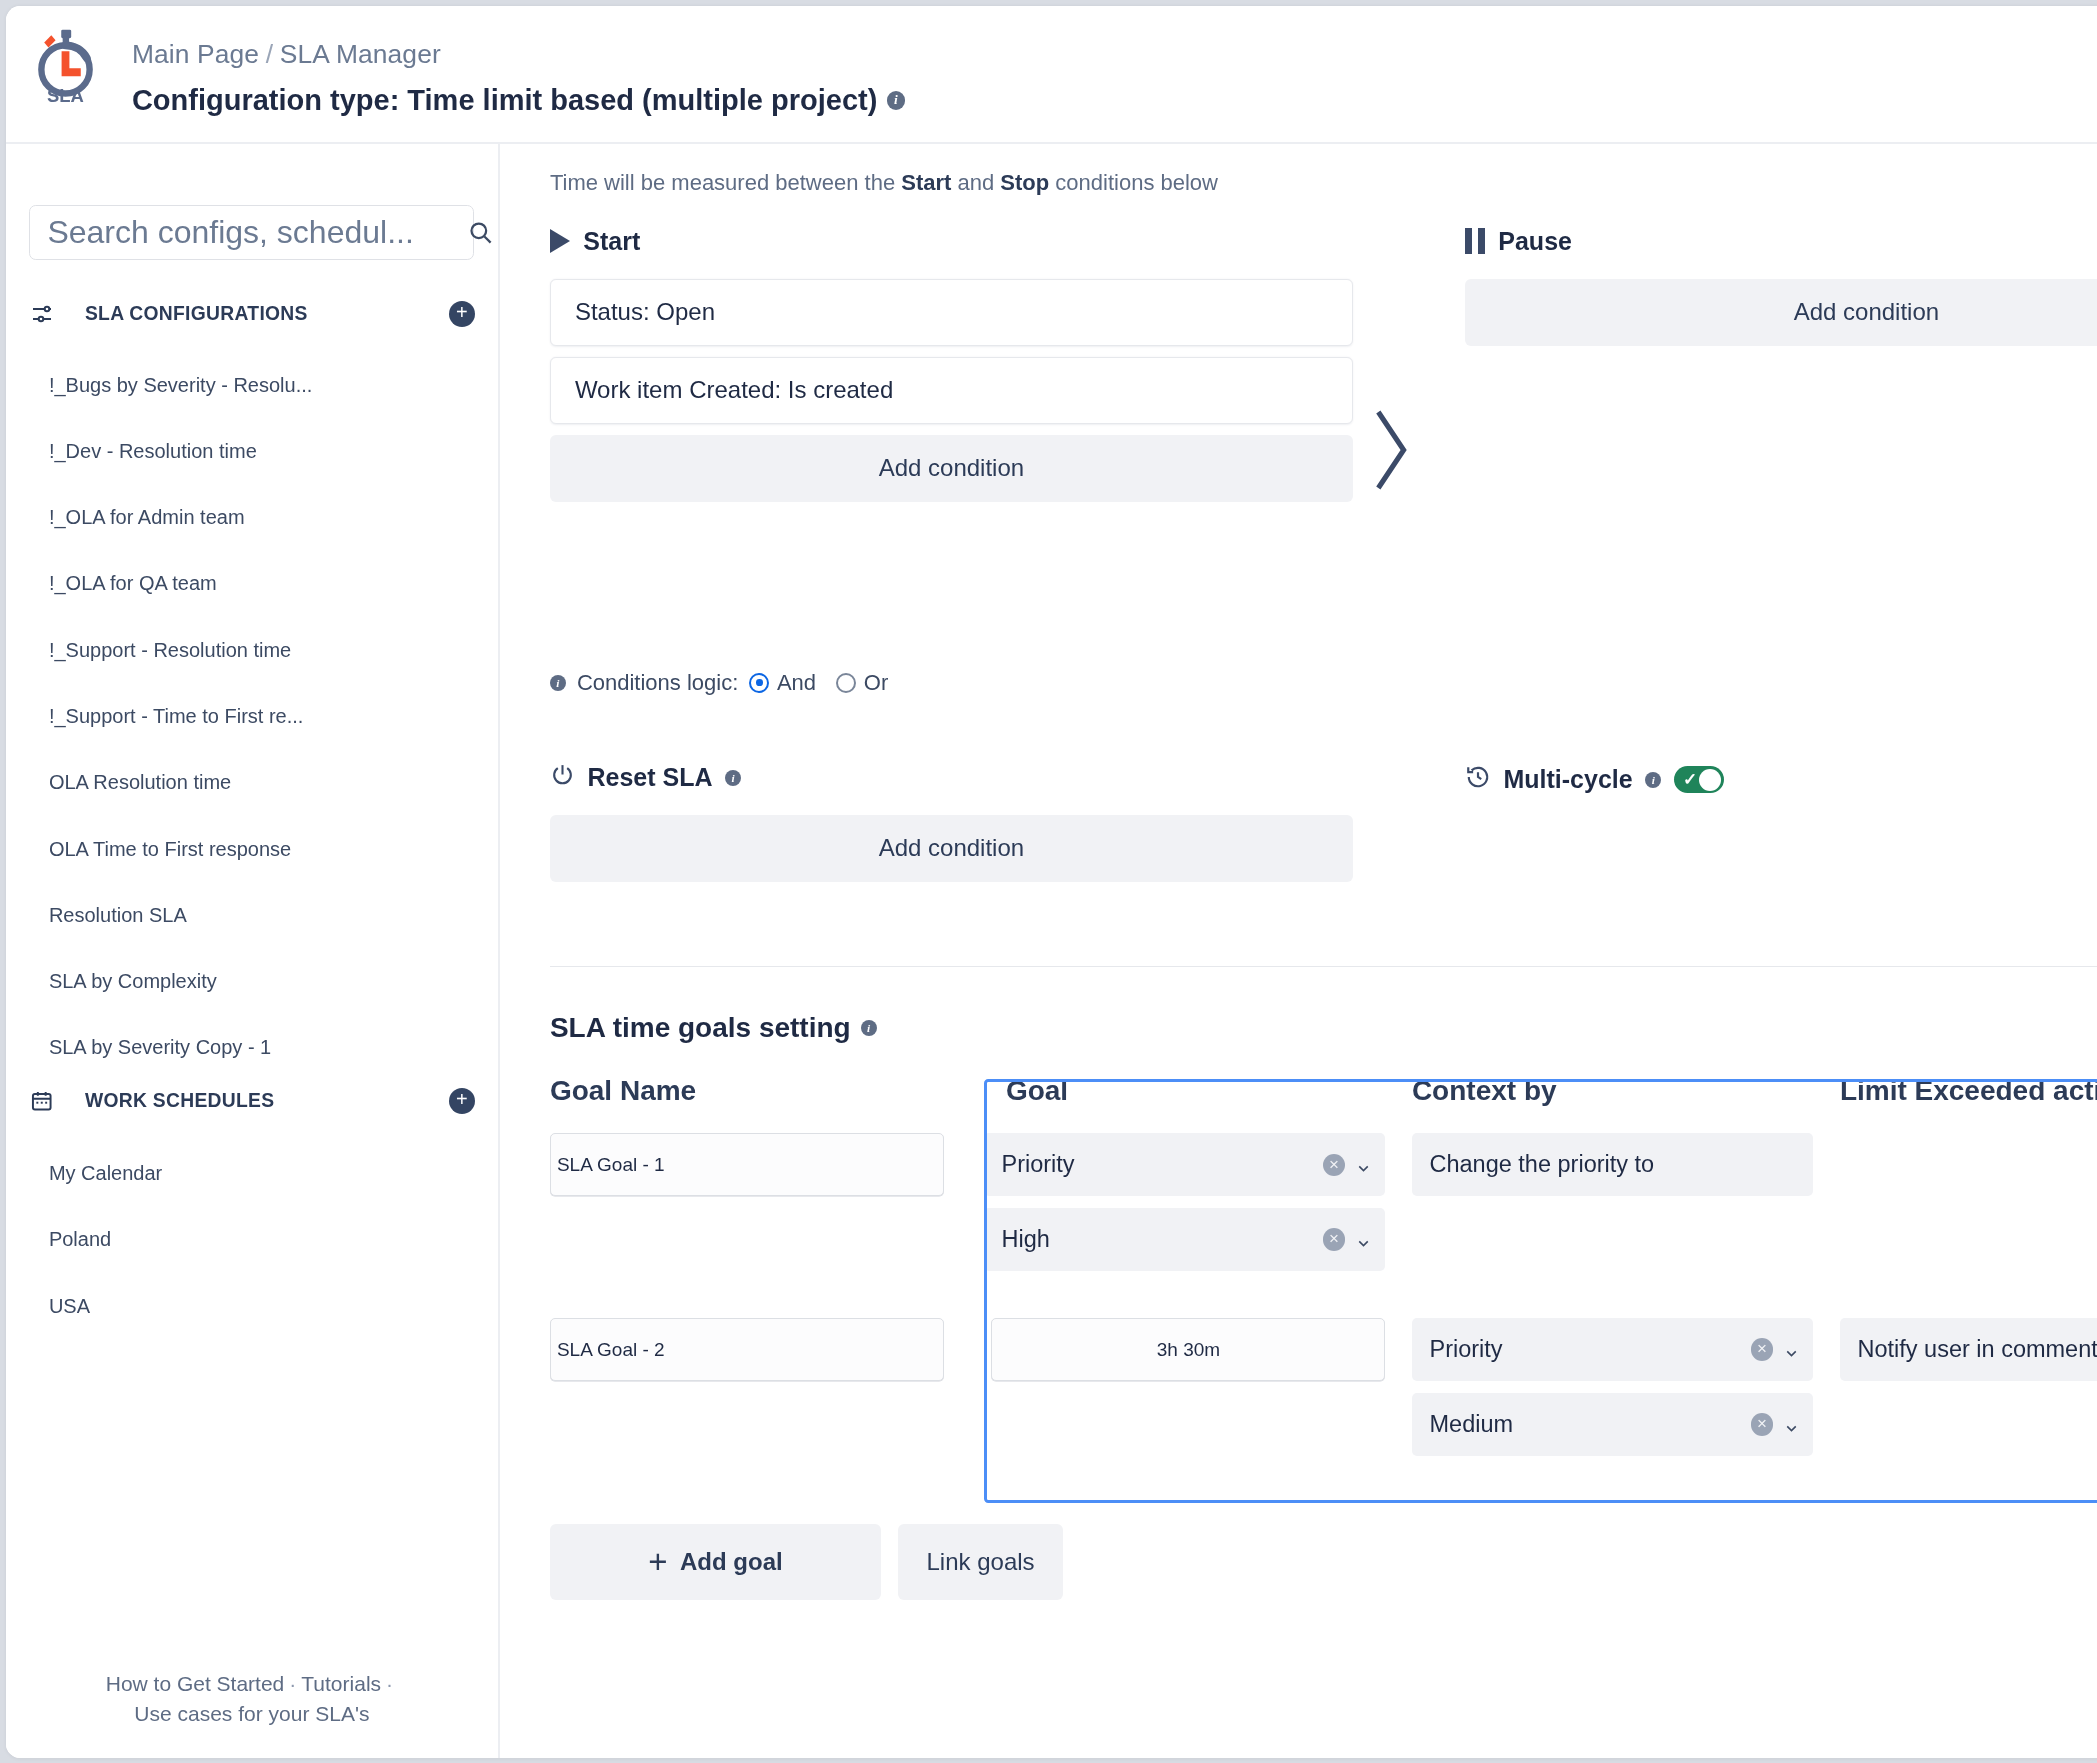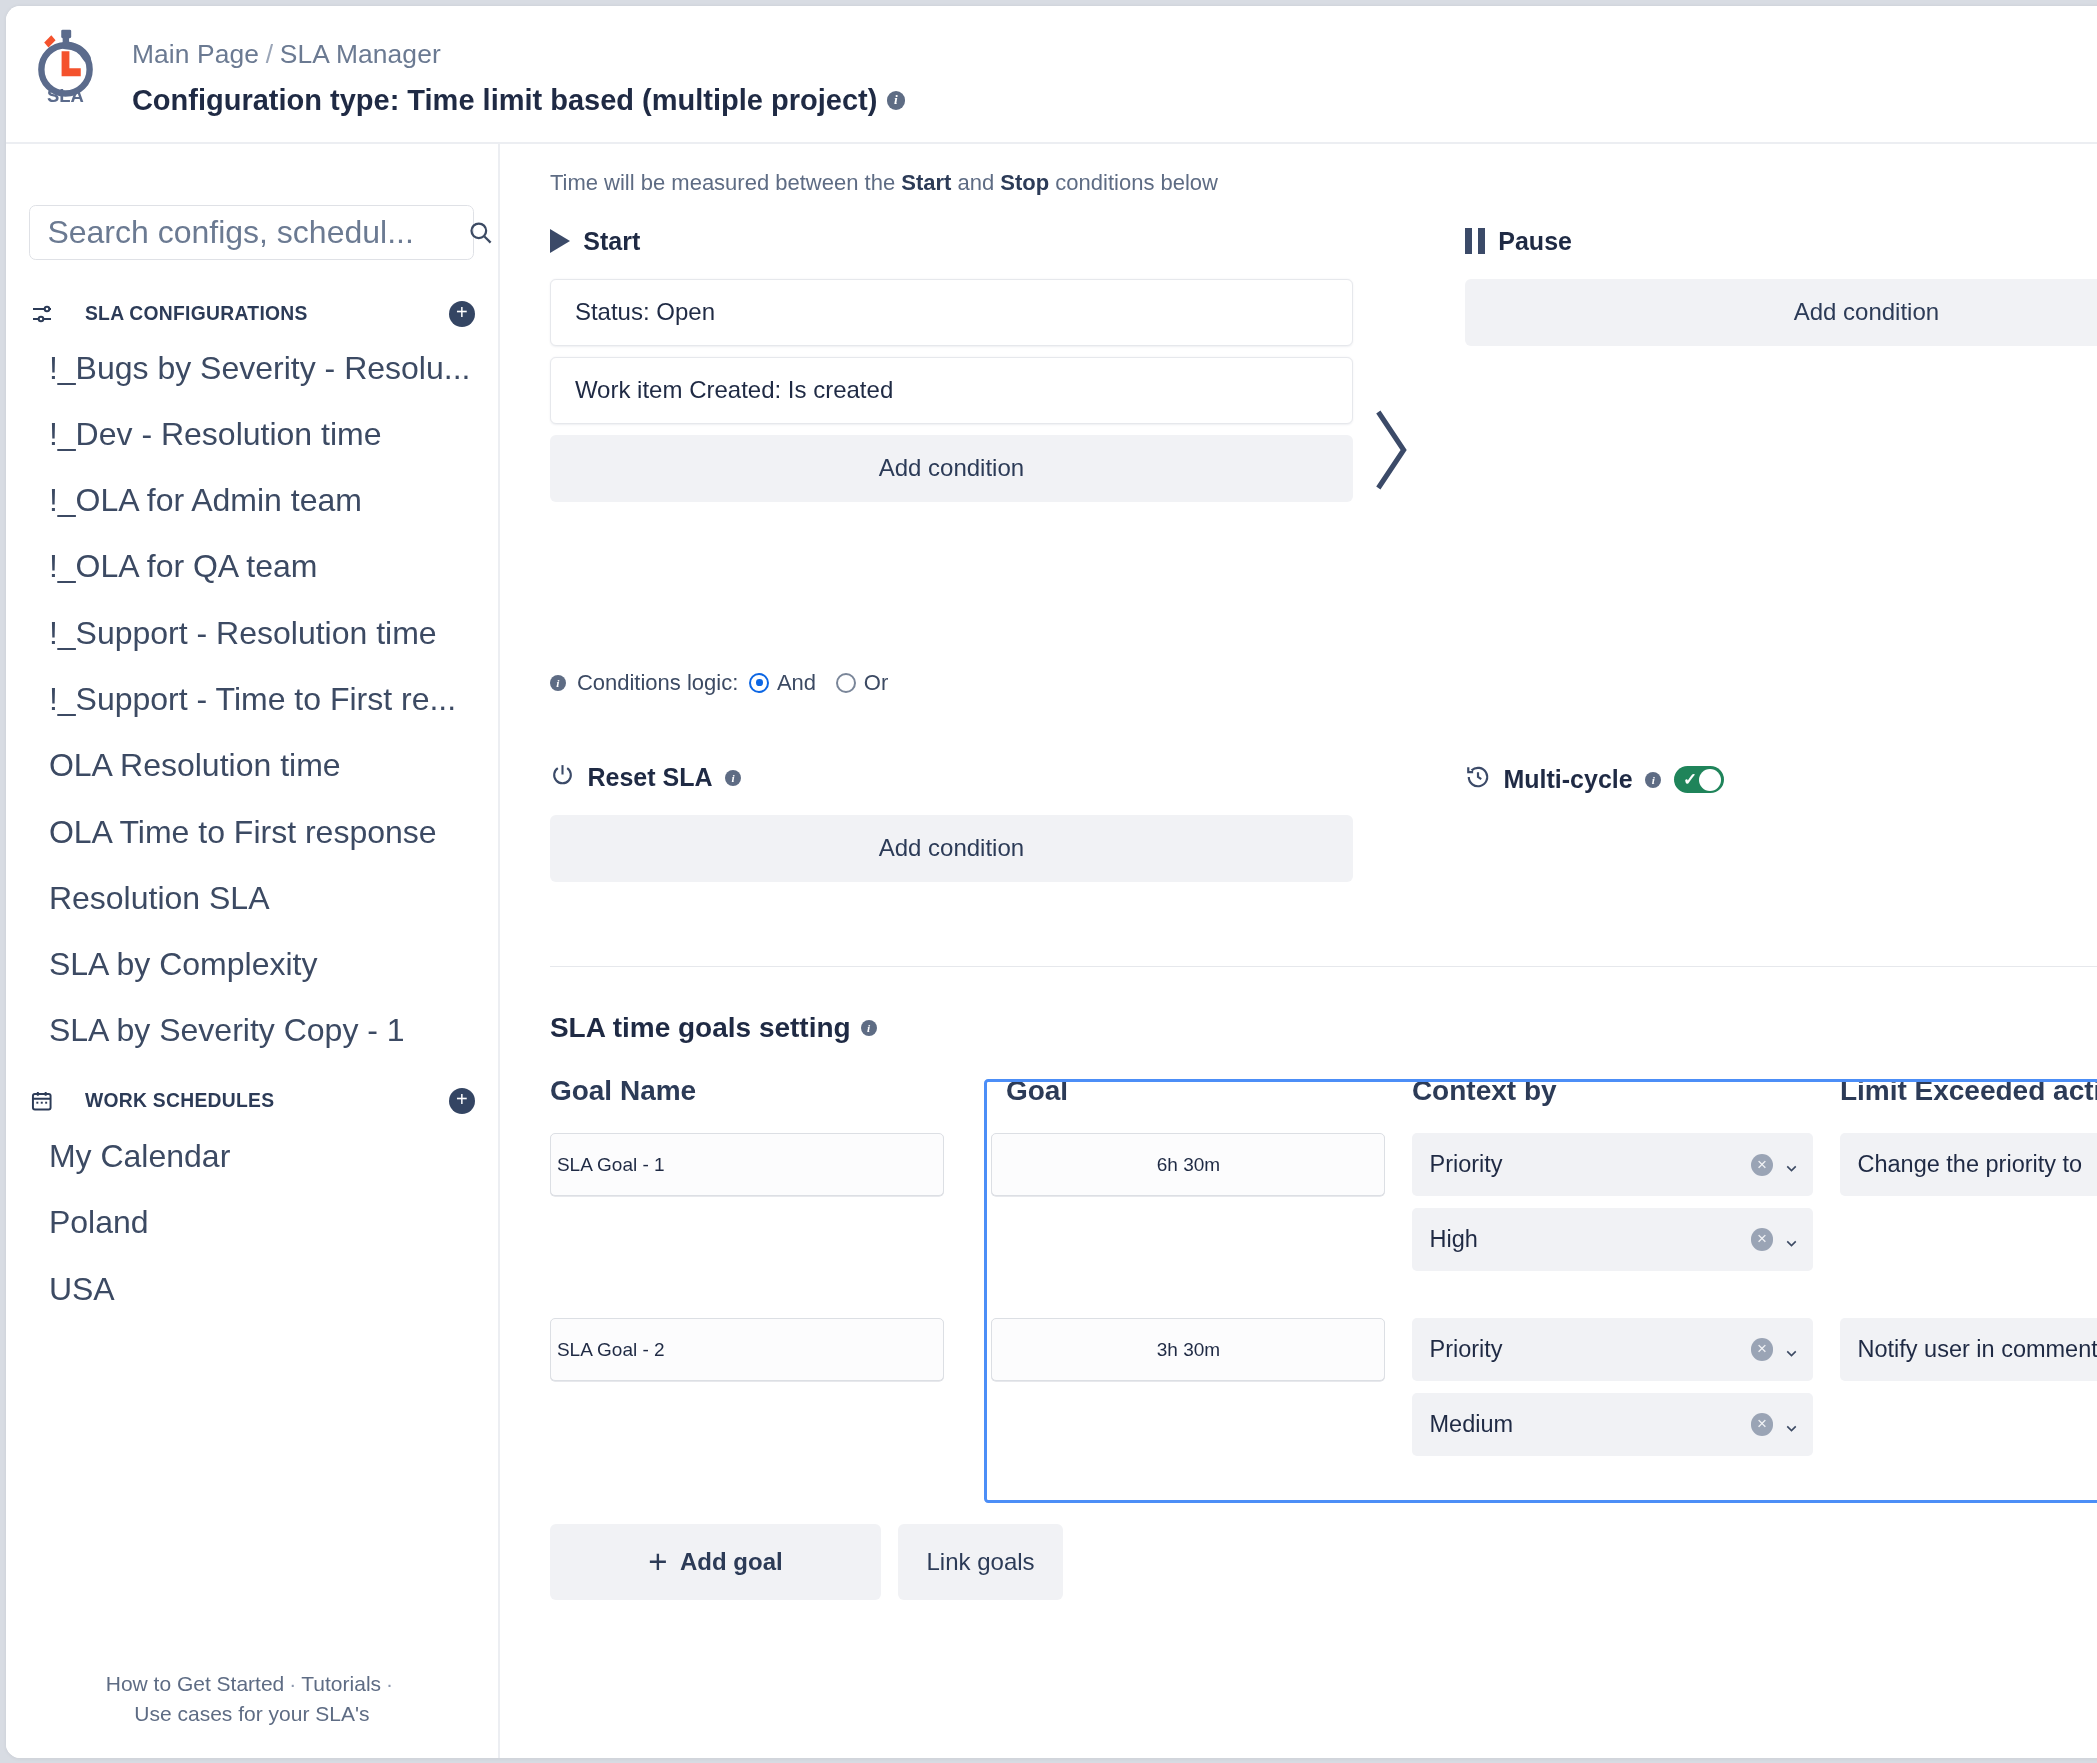--- a/index.html
+++ b/index.html
@@ -94,21 +94,21 @@
     font-size: 19.3px; font-weight: 700; color: #2c3b57;
     letter-spacing: 0.3px; flex: 1;
   }
   .plus-btn {
     width: 26px; height: 26px; border-radius: 50%; background: #344563;
     color: #fff; font-size: 20px; line-height: 23.5px; text-align: center;
     flex: none; font-weight: 400;
   }
   .nav-item {
     position: absolute; left: 43px;
-    font-size: 32px; color: #3c4a63; white-space: nowrap;
+    font-size: 20px; color: #3c4a63; white-space: nowrap; margin-top: 24px;
   }
   .side-footer {
     position: absolute; left: 0; bottom: 28px; width: 100%;
     text-align: center; font-size: 21px; color: #5e6c84; line-height: 1.45;
   }
   .side-footer span { white-space: nowrap; }
   .side-footer .dot { color: #8d99ae; padding: 0 5px; }
 
   
   .main {
@@ -430,23 +430,20 @@
         <div class="c-goal" style="padding-left:22px"><span class="gth">Goal</span></div>
         <div class="c-ctx"><span class="gth">Context by</span></div>
         <div class="c-lim"><span class="gth">Limit Exceeded action</span></div>
         <div class="c-extra"></div>
 
       </div>
 
       <div class="gt-row">
         <div class="c-name">
           <div class="field">SLA Goal - 1</div>
-        </div>
-        <div class="c-goal" style="padding-left:7.6px">
-          <div class="field ctr">6h 30m</div>
         </div>
         <div class="c-ctx">
           <div class="sel">
             <span class="lbl">Priority</span>
             <span class="clear-ic">×</span>
             <span class="caret">
               <svg viewBox="0 0 24 24" width="17" height="17" fill="none" stroke="#3c4a63" stroke-width="2.2">
                   <path d="M6 9l6 6 6-6"></path>
                 </svg>
             </span>

